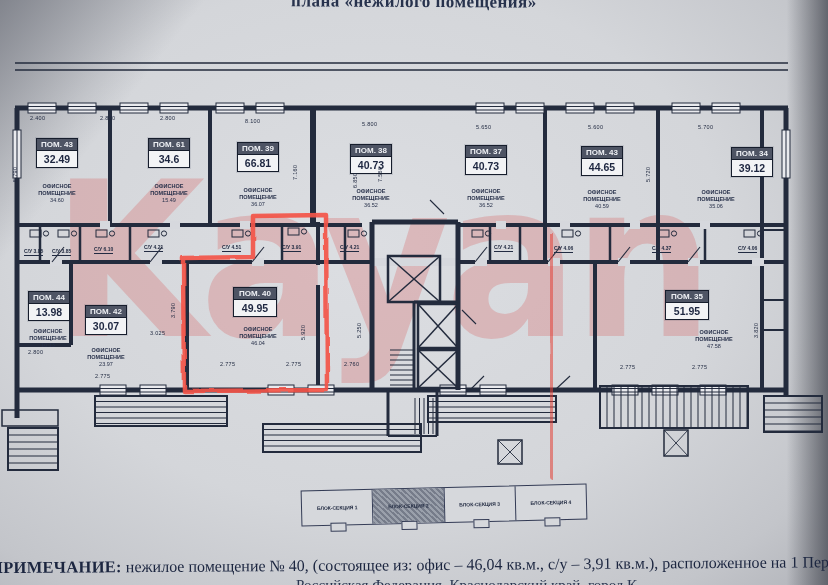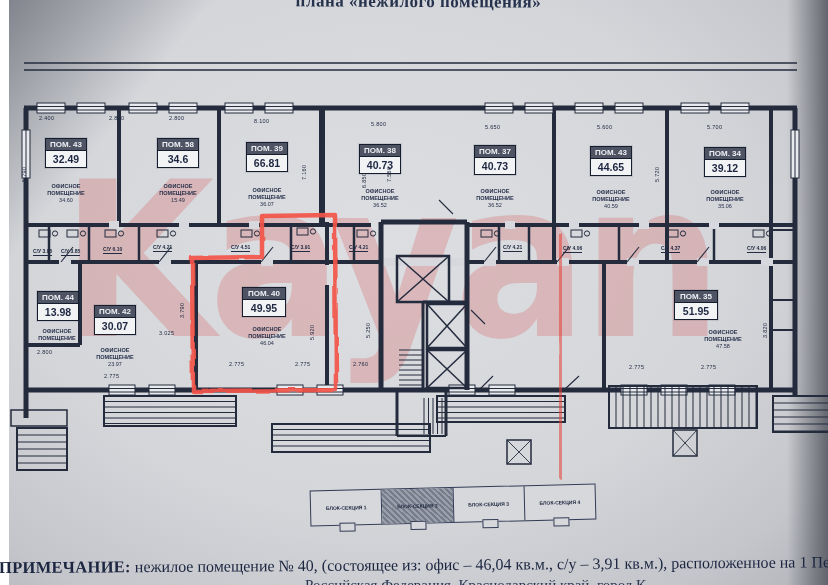--- a/index.html
+++ b/index.html
@@ -3,21 +3,20 @@
 <meta charset="utf-8">
 <style>
   html,body{margin:0;padding:0;}
   body{width:828px;height:585px;overflow:hidden;position:relative;
        font-family:"Liberation Sans",sans-serif;}
   .page{position:absolute;inset:0;
     background:
       linear-gradient(128deg, rgba(118,121,130,.85) 0%, rgba(118,121,130,0) 16%),
       linear-gradient(to right, rgba(0,0,0,0) 0%, rgba(0,0,0,0) 95%, rgba(60,63,72,.5) 98.5%, rgba(88,91,100,.9) 100%),
       radial-gradient(ellipse at 45% 42%, #dcdee2 0%, #d4d6da 55%, #c3c5ca 85%, #b2b4ba 100%);
-    margin-left: 9px;
   }
   .title{position:absolute;top:-8px;left:0;right:0;text-align:center;
     font-family:"Liberation Serif",serif;font-weight:bold;font-size:17px;
     letter-spacing:.5px;color:#27324d;transform:rotate(.3deg);}
   .room-label{position:absolute;border:1.5px solid #161d2c;background:#f2f3f5;
     text-align:center;box-shadow:0 0 0 1px rgba(40,48,70,.12);}
   .room-label .hdr{display:block;background:#4e5464;color:#eef0f4;font-weight:bold;
     font-size:8px;line-height:11px;border-bottom:1.5px solid #161d2c;white-space:nowrap;}
   .room-label .area{display:block;font-weight:bold;font-size:10.5px;line-height:16px;color:#1d2640;}
   .office{position:absolute;width:46px;text-align:center;font-size:5.5px;font-weight:bold;
@@ -311,40 +310,40 @@
       </g>
     <path d="M552,236 C548,300 556,356 551,412 C549,444 554,462 552,476" fill="none" stroke="rgba(228,62,52,.55)" stroke-width="6" stroke-linecap="round" filter="url(#rough)"></path>
     <path d="M253,216 L326,215 L327,390 L184,391 L183,258 L253,257 Z" fill="none" stroke="#f4554a" stroke-width="4.5" stroke-linejoin="round" opacity=".92" filter="url(#rough)"></path>
   </svg>
 
   <div class="room-label" style="left:36px;top:138px;width:40px">
       <span class="hdr">ПОМ. 43</span>
       <span class="area">32.49</span>
     </div>
   <div class="room-label" style="left:148px;top:138px;width:40px">
-      <span class="hdr">ПОМ. 58</span>
+      <span class="hdr">ПОМ. 61</span>
       <span class="area">34.6</span>
     </div>
   <div class="room-label" style="left:237px;top:142px;width:40px">
       <span class="hdr">ПОМ. 39</span>
       <span class="area">66.81</span>
     </div>
   <div class="room-label" style="left:350px;top:144px;width:40px">
       <span class="hdr">ПОМ. 38</span>
       <span class="area">40.73</span>
     </div>
   <div class="room-label" style="left:465px;top:145px;width:40px">
       <span class="hdr">ПОМ. 37</span>
       <span class="area">40.73</span>
     </div>
   <div class="room-label" style="left:581px;top:146px;width:40px">
       <span class="hdr">ПОМ. 43</span>
       <span class="area">44.65</span>
     </div>
-  <div class="room-label" style="left:695px;top:147px;width:40px">
+  <div class="room-label" style="left:731px;top:147px;width:40px">
       <span class="hdr">ПОМ. 34</span>
       <span class="area">39.12</span>
     </div>
   <div class="room-label" style="left:28px;top:291px;width:40px">
       <span class="hdr">ПОМ. 44</span>
       <span class="area">13.98</span>
     </div>
   <div class="room-label" style="left:85px;top:305px;width:40px">
       <span class="hdr">ПОМ. 42</span>
       <span class="area">30.07</span>

